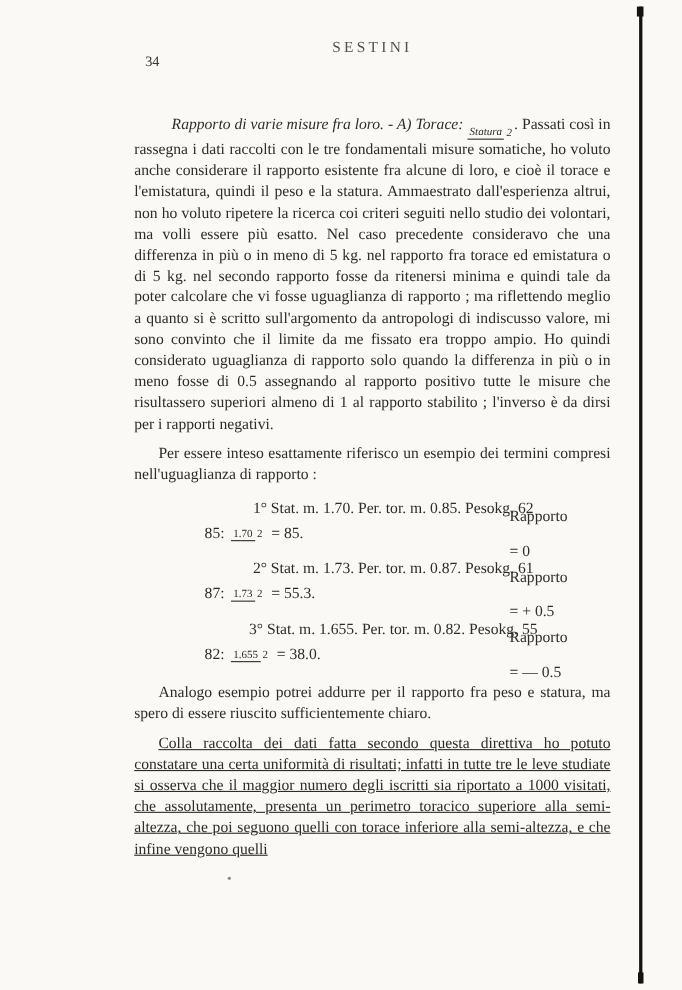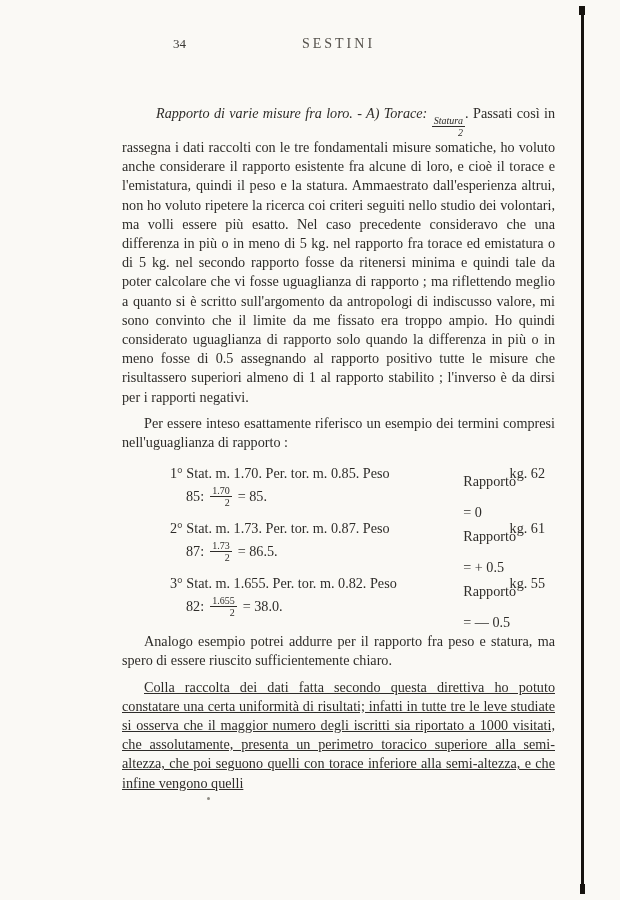--- a/index.html
+++ b/index.html
@@ -5,46 +5,46 @@
   html,body{margin:0;padding:0;}
   body{width:620px;height:900px;overflow:hidden;background:#e9e7e2;}
   .page{
     position:relative;width:620px;height:900px;
     background:#faf9f5;
     font-family:"Liberation Serif", serif;
     color:#2e2c29;
   }
   
   .runhead{position:absolute;top:36px;left:122px;width:433px;height:18px;}
-  .pagenum{position:absolute;left:10px;top:0;font-size:13px;color:#3a3834;margin-left:41px;}
+  .pagenum{position:absolute;left:10px;top:12px;font-size:13px;color:#3a3834;}
   .runtitle{display:block;text-align:center;font-size:14px;letter-spacing:3px;color:#55524c;}
   
   .textblock{
     position:absolute;left:122px;top:84px;width:433px;
     font-size:14.2px;line-height:19.2px;text-align:justify;margin-top:20px;
   }
   p{margin:0;}
   .p1{text-indent:34px;}
   .indent{text-indent:22px;}
   .p2{margin-top:7px;}
   .p3{margin-top:12px;}
   .p4{margin-top:7px;text-decoration:underline;}
   .lead{font-style:italic;}
   
   .frac{
-    display:inline-flex;flex-direction:column;align-items:flex-end;
+    display:inline-flex;flex-direction:row;align-items:center;
     vertical-align:-6px;font-size:10px;line-height:11px;text-indent:0;
   }
   .frac .num{border-bottom:1px solid #2e2c29;padding:0 2px;}
   .frac .den{padding:0 2px;}
   .frac.it{font-style:italic;}
   
   .examples{margin:12px 0 4px 48px;width:380px;text-align:left;}
   .example{margin-bottom:9px;}
-  .ex-line1{display:flex;justify-content:space-between;width:375px;height:19px;}
+  .ex-line1{display:flex;justify-content:center;width:375px;height:19px;}
   .ex-line2{
     display:flex;justify-content:space-between;align-items:center;
     margin-left:16px;width:330px;height:27px;
   }
   .math{display:inline-flex;align-items:center;gap:6px;}
   .rap{display:inline-flex;gap:12px;flex-direction:column;}
   
   .scanline{position:absolute;left:581px;top:6px;width:3px;height:888px;background:#16130f;}
   .scanline-cap-top{position:absolute;left:579px;top:6px;width:6px;height:9px;background:#16130f;}
   .scanline-cap-bottom{position:absolute;left:580px;top:884px;width:5px;height:10px;background:#16130f;}
@@ -98,21 +98,21 @@
           <span>2° Stat. m. 1.73. Per. tor. m. 0.87. Peso</span>
           <span>kg. 61</span>
         </div>
         <div class="ex-line2">
           <span class="math">
             <span>87:</span>
             <span class="frac">
                 <span class="num">1.73</span>
                 <span class="den">2</span>
               </span>
-            <span>= 86.5.</span>
+            <span>= 55.3.</span>
           </span>
           <span class="rap">
             <span>Rapporto</span>
             <span>= + 0.5</span>
           </span>
         </div>
       </div>
 
       <div class="example">
         <div class="ex-line1">

